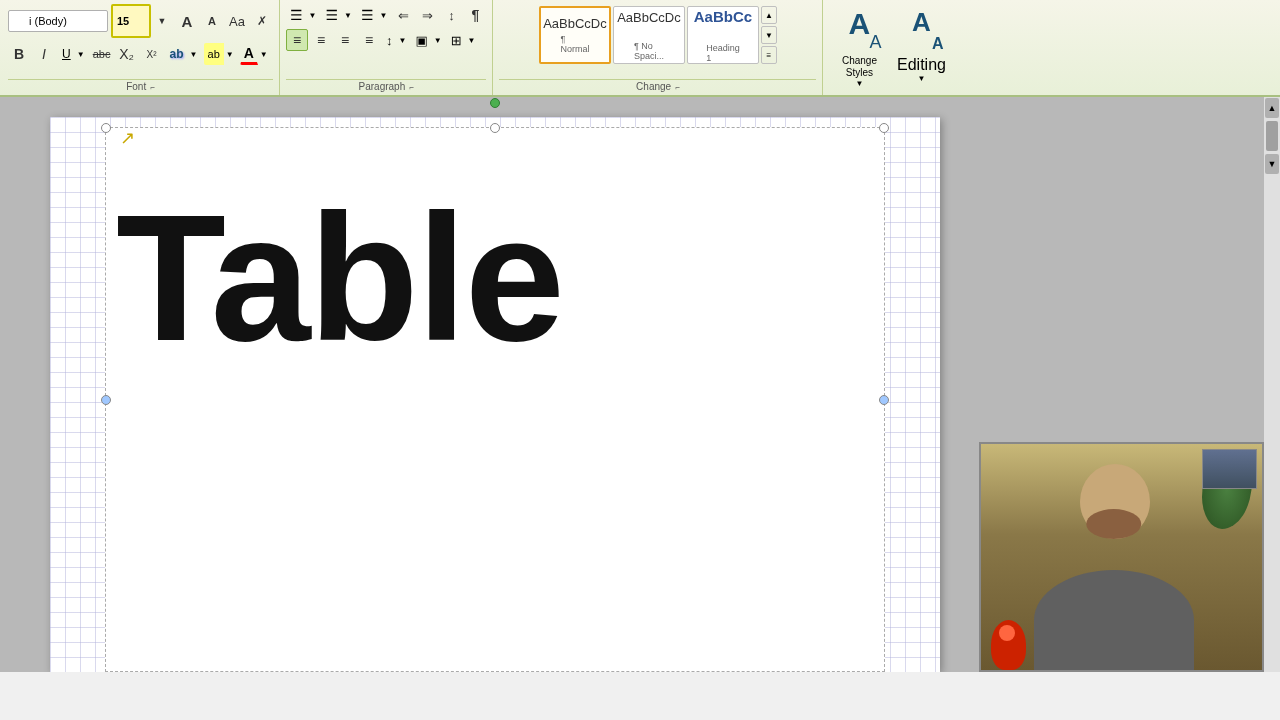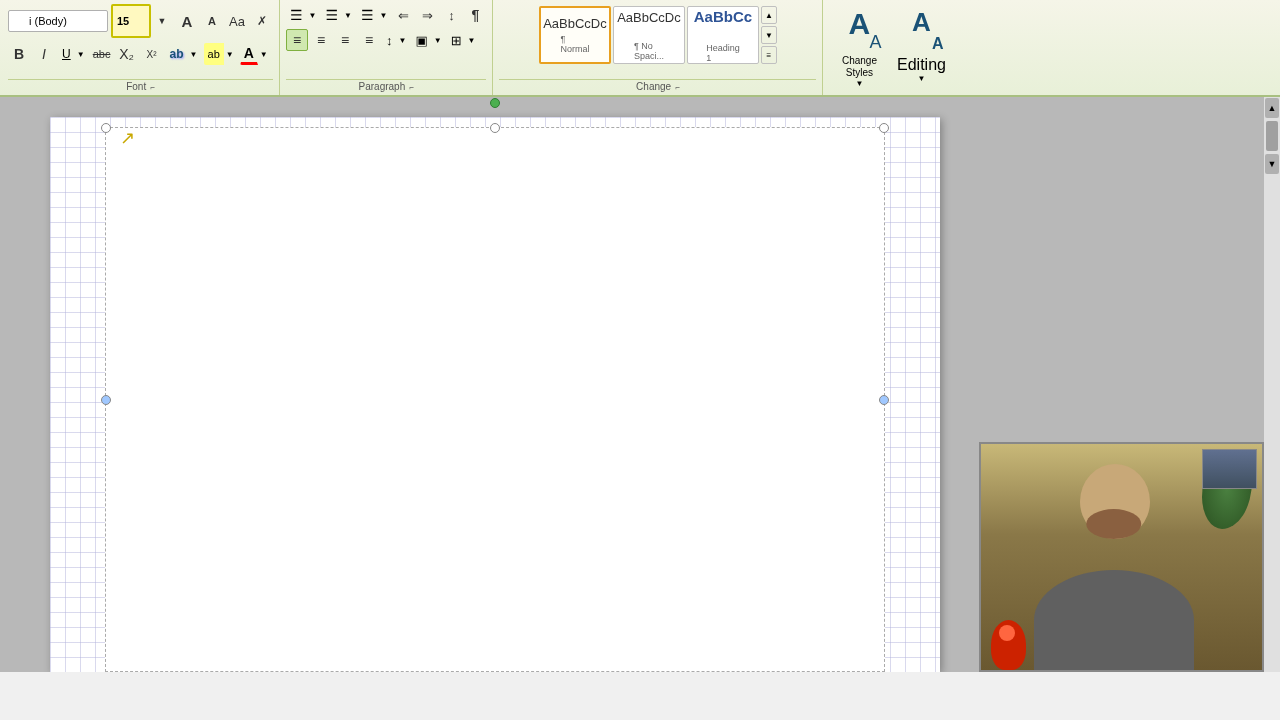--- a/index.html
+++ b/index.html
@@ -504,20 +504,21 @@
     <div class="text-box">
 
       <div class="handle handle-rotate" style="background:#4caf50;"></div>
 
       <div class="handle handle-tl"></div>
       <div class="handle handle-tc"></div>
       <div class="handle handle-tr"></div>
       <div class="handle handle-ml" style="background:#a0c8ff;"></div>
       <div class="handle handle-mr" style="background:#a0c8ff;"></div>
 
+      <div class="table-text">Table</div>
     </div>
   </div>
 
   <div class="scrollbar-right">
     <div style="background:#b0b0b0; height:20px; margin:1px; border-radius:2px; display:flex; align-items:center; justify-content:center; font-size:9px;">▲</div>
     <div class="scrollbar-thumb"></div>
     <div style="margin-top:auto; background:#b0b0b0; height:20px; margin:1px; border-radius:2px; display:flex; align-items:center; justify-content:center; font-size:9px;">▼</div>
   </div>
 
   <div class="video-overlay">

